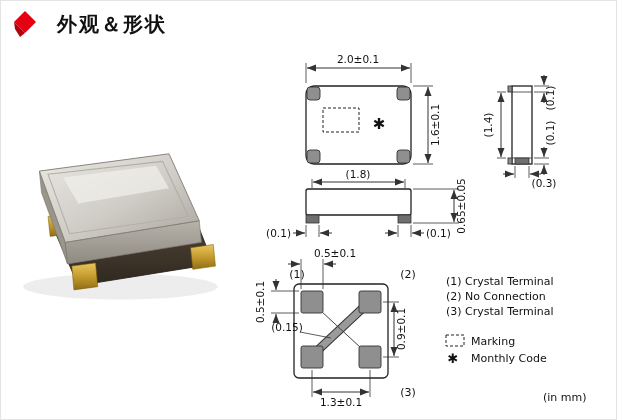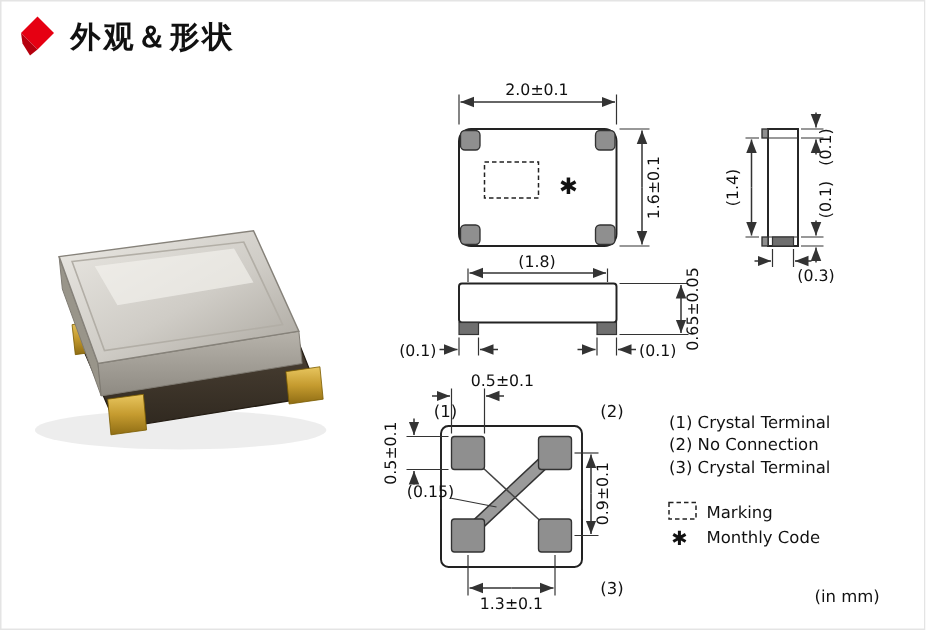--- a/index.html
+++ b/index.html
@@ -1,21 +1,21 @@
 <!DOCTYPE html>
 <html><head>
 <meta charset="utf-8">
 <style>
   html,body{margin:0;padding:0;background:#fff;}
   .page{
     position:relative;width:617px;height:420px;background:#ffffff;
     border:1px solid #e4e4e4;box-sizing:border-box;overflow:hidden;
     font-family:"DejaVu Sans","Liberation Sans",sans-serif;
   }
-  .header{position:absolute;left:12px;top:9px;display:flex;align-items:center;gap:10px;}
+  .header{position:absolute;left:12px;top:9px;display:flex;align-items:center;gap:20px;}
   .header h1{margin:0;font-size:20px;font-weight:bold;color:#111;letter-spacing:2px;}
   svg.art{position:absolute;left:0;top:0;width:617px;height:420px;}
   svg text{font-family:"DejaVu Sans","Liberation Sans",sans-serif;fill:#111;}
   .t10{font-size:10.5px;}
   .t11{font-size:11px;}
   .ast{font-size:15px;font-weight:bold;}
   .astSmall{font-size:13px;font-weight:bold;}
   .ext{stroke:#333;stroke-width:0.8;fill:none;}
   .dl{stroke:#333;stroke-width:1;fill:none;}
   .body{fill:#ffffff;stroke:#222;stroke-width:1.3;}

